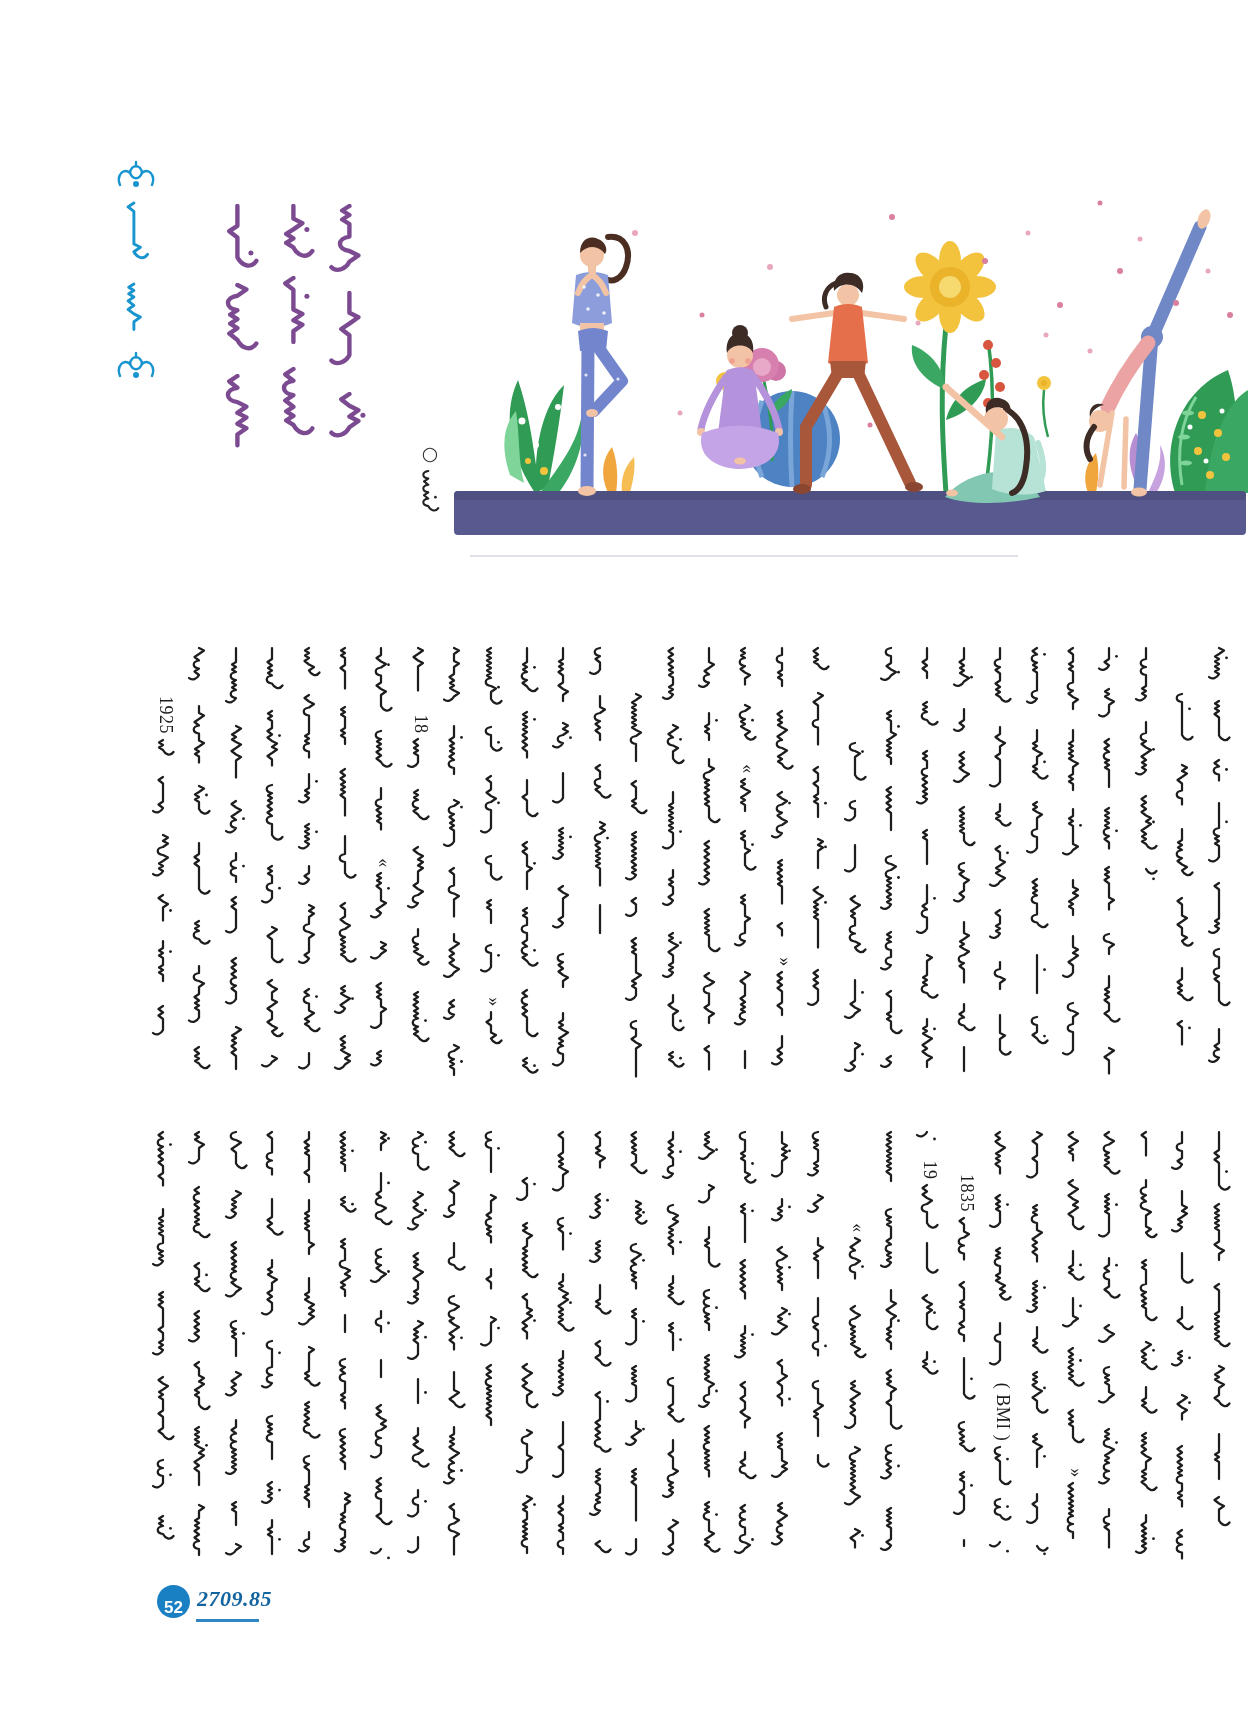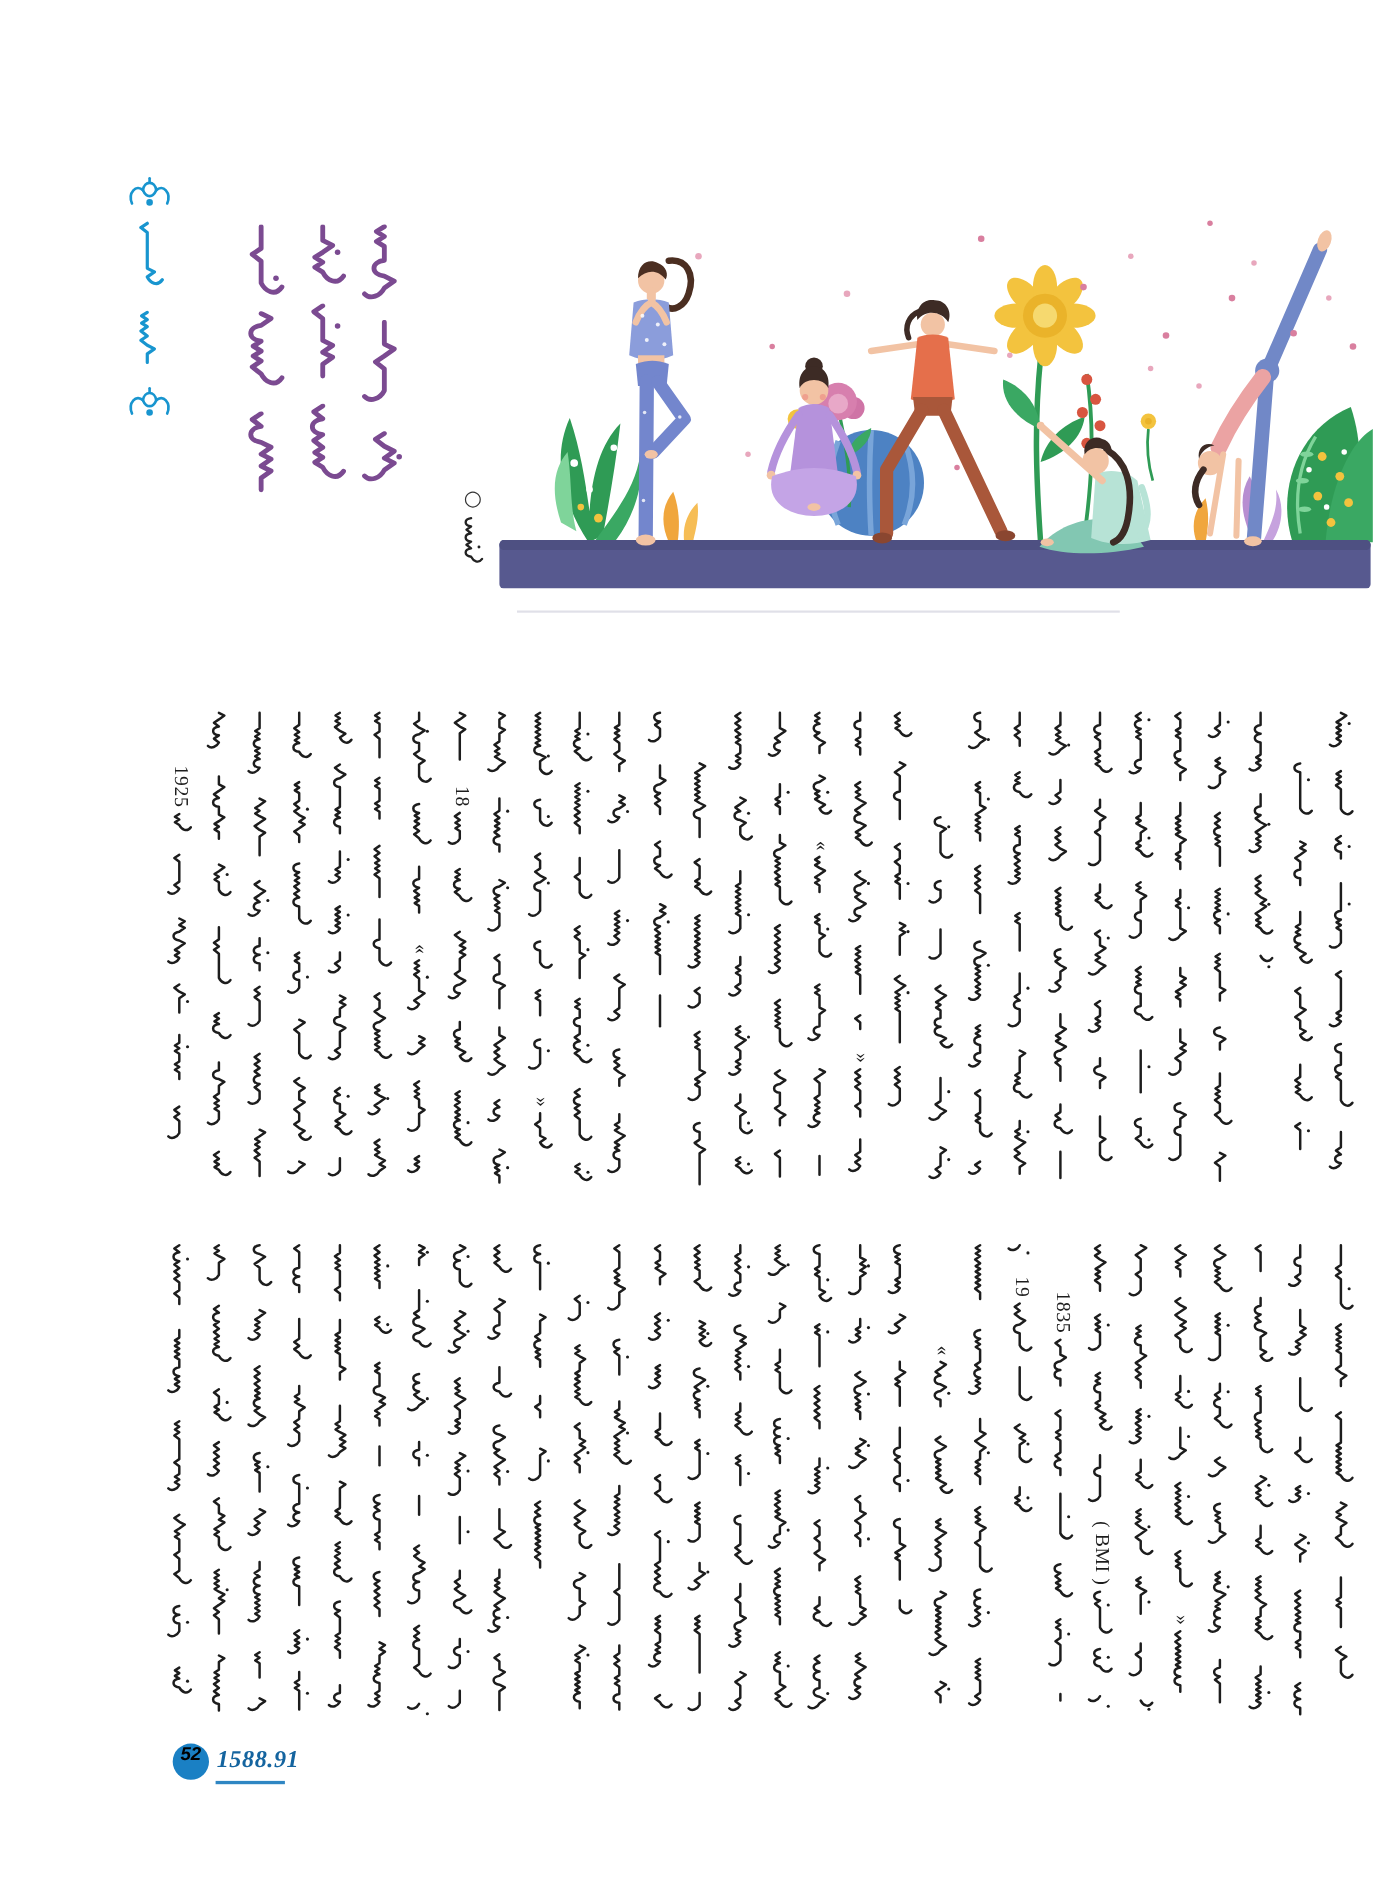--- a/index.html
+++ b/index.html
@@ -26,22 +26,22 @@
   
   .tcol{position:absolute;width:30px;}
   .tcol svg{display:block;margin:0 auto;}
   .tok{position:relative;width:100%;}
   .tok span{position:absolute;left:50%;top:50%;transform:translate(-50%,-50%) rotate(90deg);
     font-family:"Liberation Serif",serif;font-size:18px;color:var(--ink,#1d1d1d);
     white-space:nowrap;letter-spacing:.5px;}
 
   
   .pnum{position:absolute;left:157px;top:1585px;width:33px;height:33px;border-radius:50%;
-    background:var(--badge,#1a80c4);color:#000000;display:flex;align-items:flex-start;justify-content:center;
-    font-weight:bold;font-size:17px;font-family:"Liberation Sans",sans-serif;font-style:italic;}
+    background:var(--badge,#1a80c4);color:#ffffff;display:flex;align-items:flex-end;justify-content:center;
+    font-weight:bold;font-size:17px;font-family:"Liberation Sans",sans-serif;}
   .issue{position:absolute;left:197px;top:1586px;font-family:"Liberation Serif",serif;font-style:italic;
     font-weight:bold;font-size:22px;color:var(--date,#14649f);letter-spacing:.5px;}
   .frule{position:absolute;left:196px;top:1619px;width:63px;height:3px;background:var(--rule,#2f86c3);}
 </style>
 </head>
 <body>
 
 <div class="page">
 
   <div class="masthead" id="masthead">
@@ -1824,16 +1824,16 @@
         <svg width="30" height="37" style="margin-bottom:11.3px">
           <path d="M 13 2 l -4.5 3 l 4.5 3.5 l 5 2.5 l -5 3.5 l 0 11 c 2 4 7 7 10.5 2" fill="none" stroke="#1d1d1d" stroke-width="2.25" stroke-linecap="round" stroke-linejoin="round"></path>
         </svg>
       </div>
     </div>
 
   <div>
     <div class="pnum">
       <span>52</span>
     </div>
-    <div class="issue">1588.91</div>
+    <div class="issue">2709.85</div>
     <div class="frule"></div>
   </div>
 </div>
 
 </body></html>

